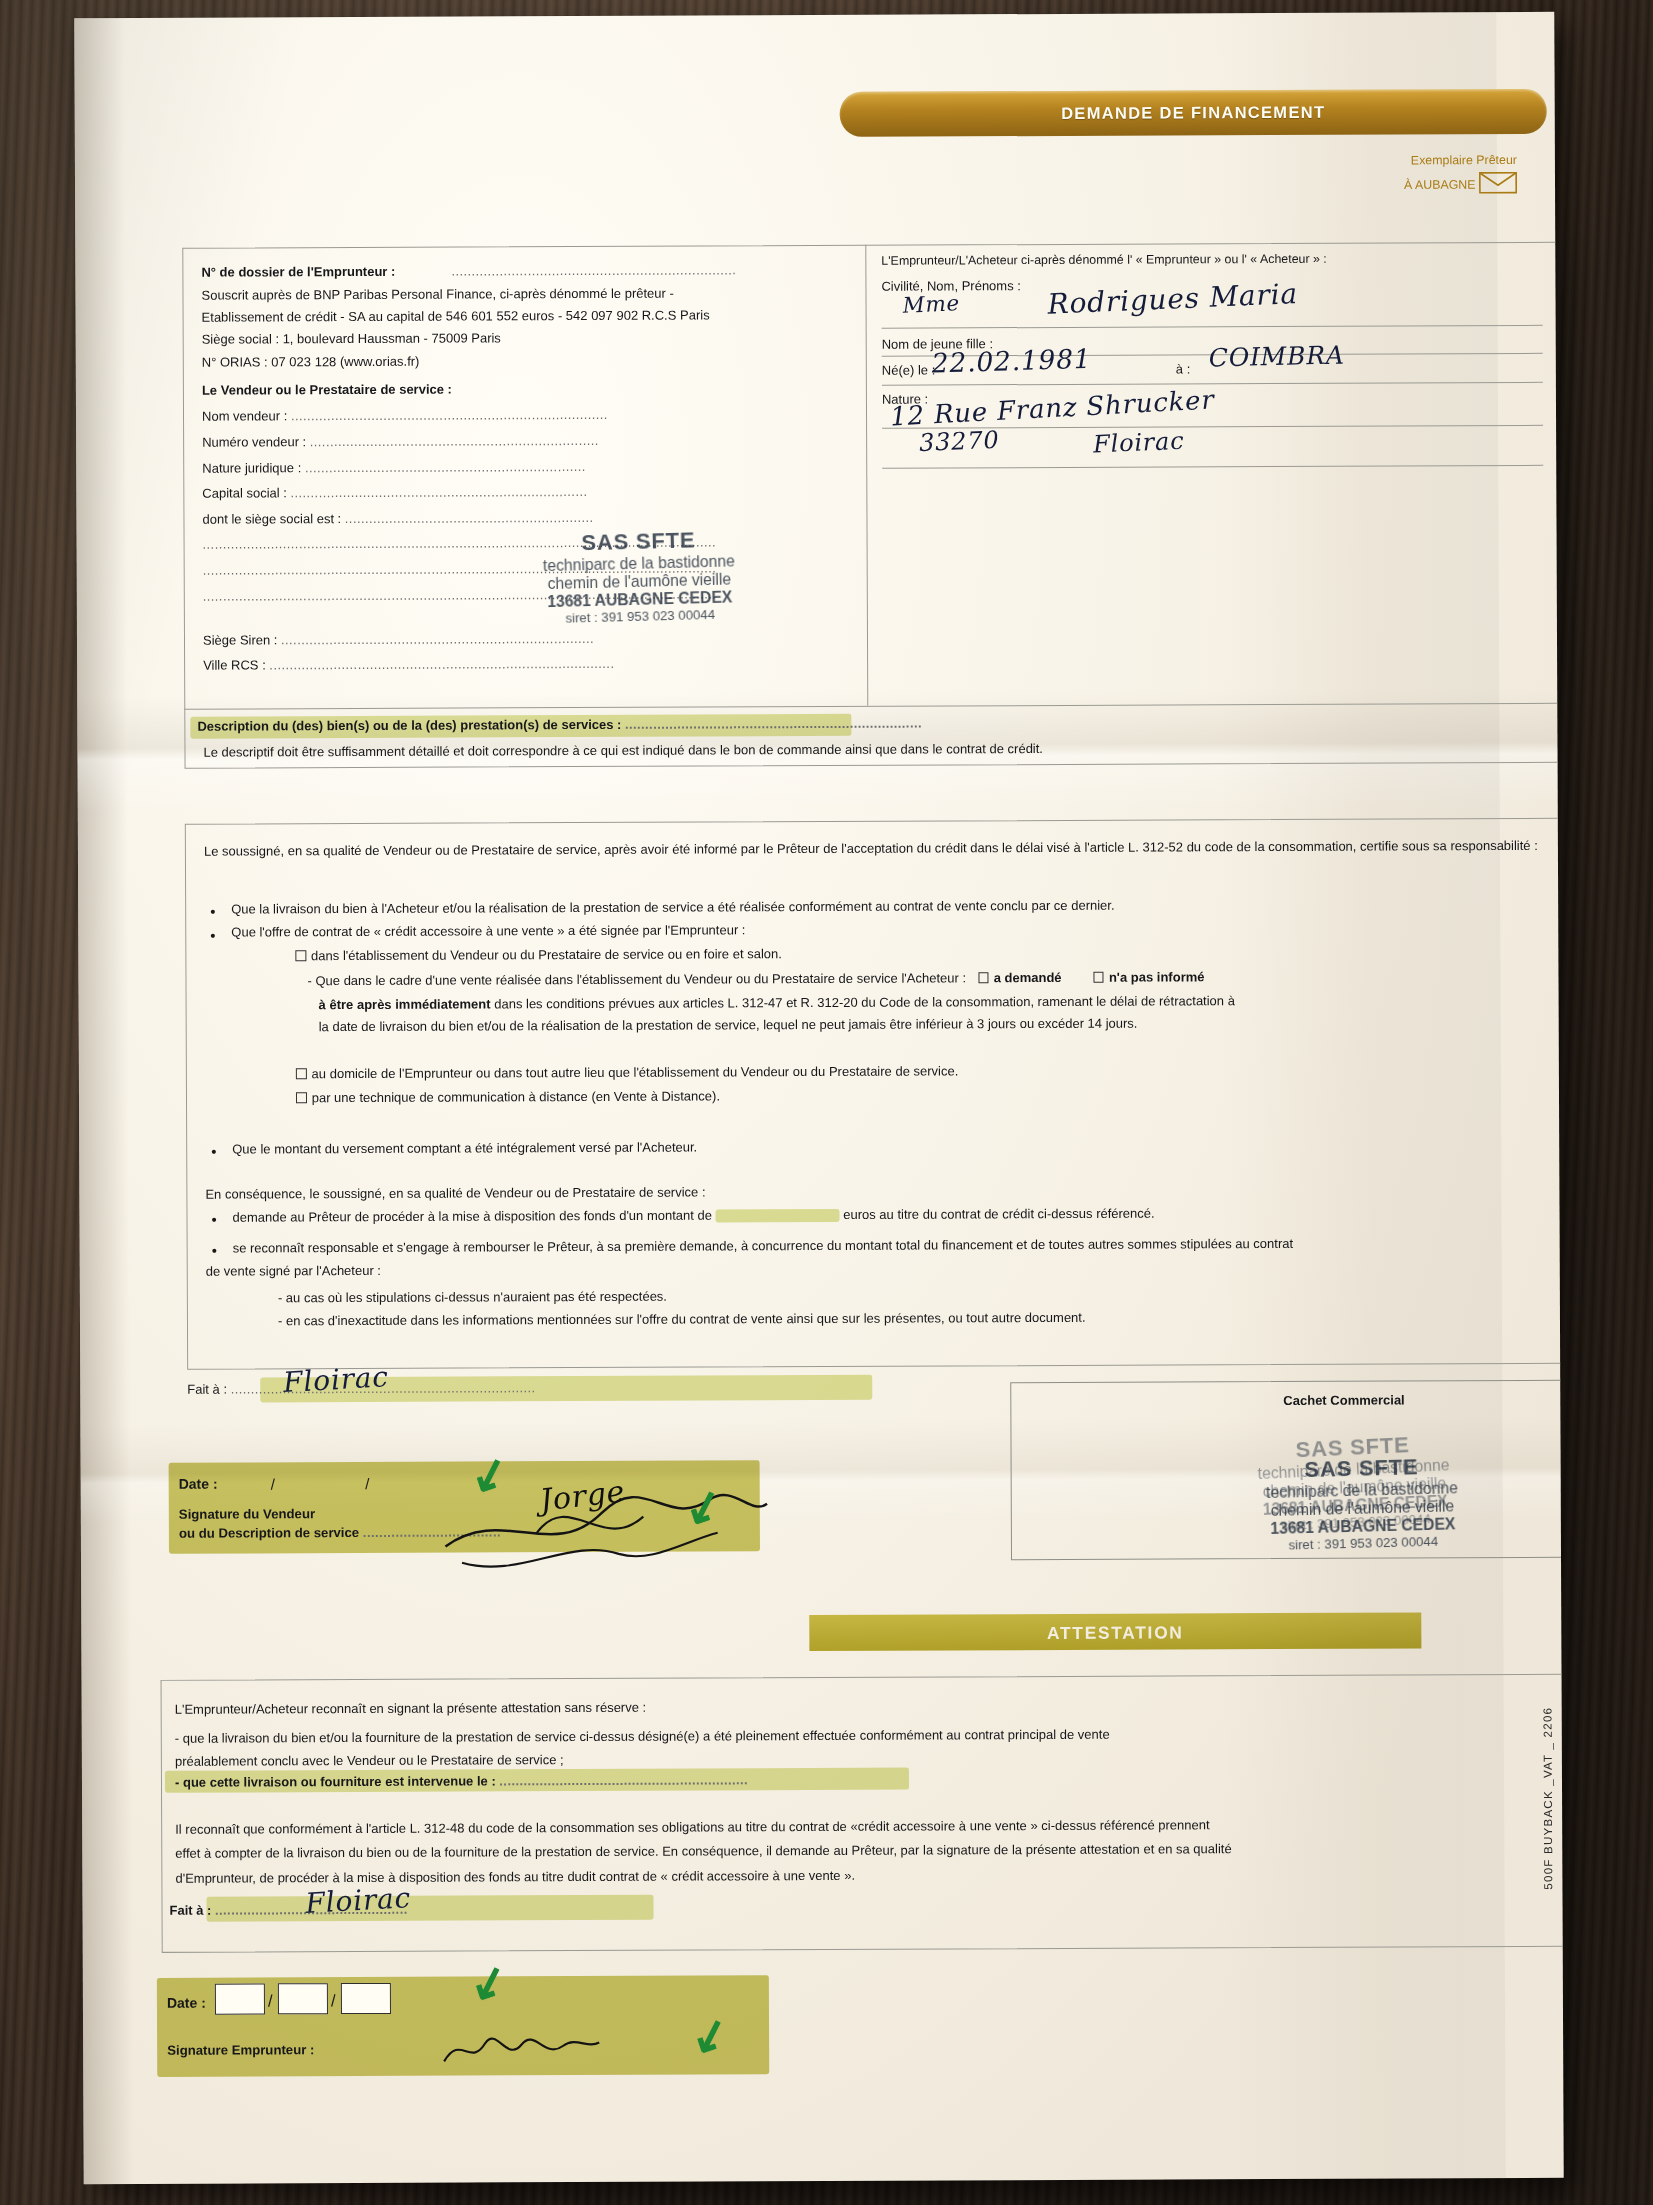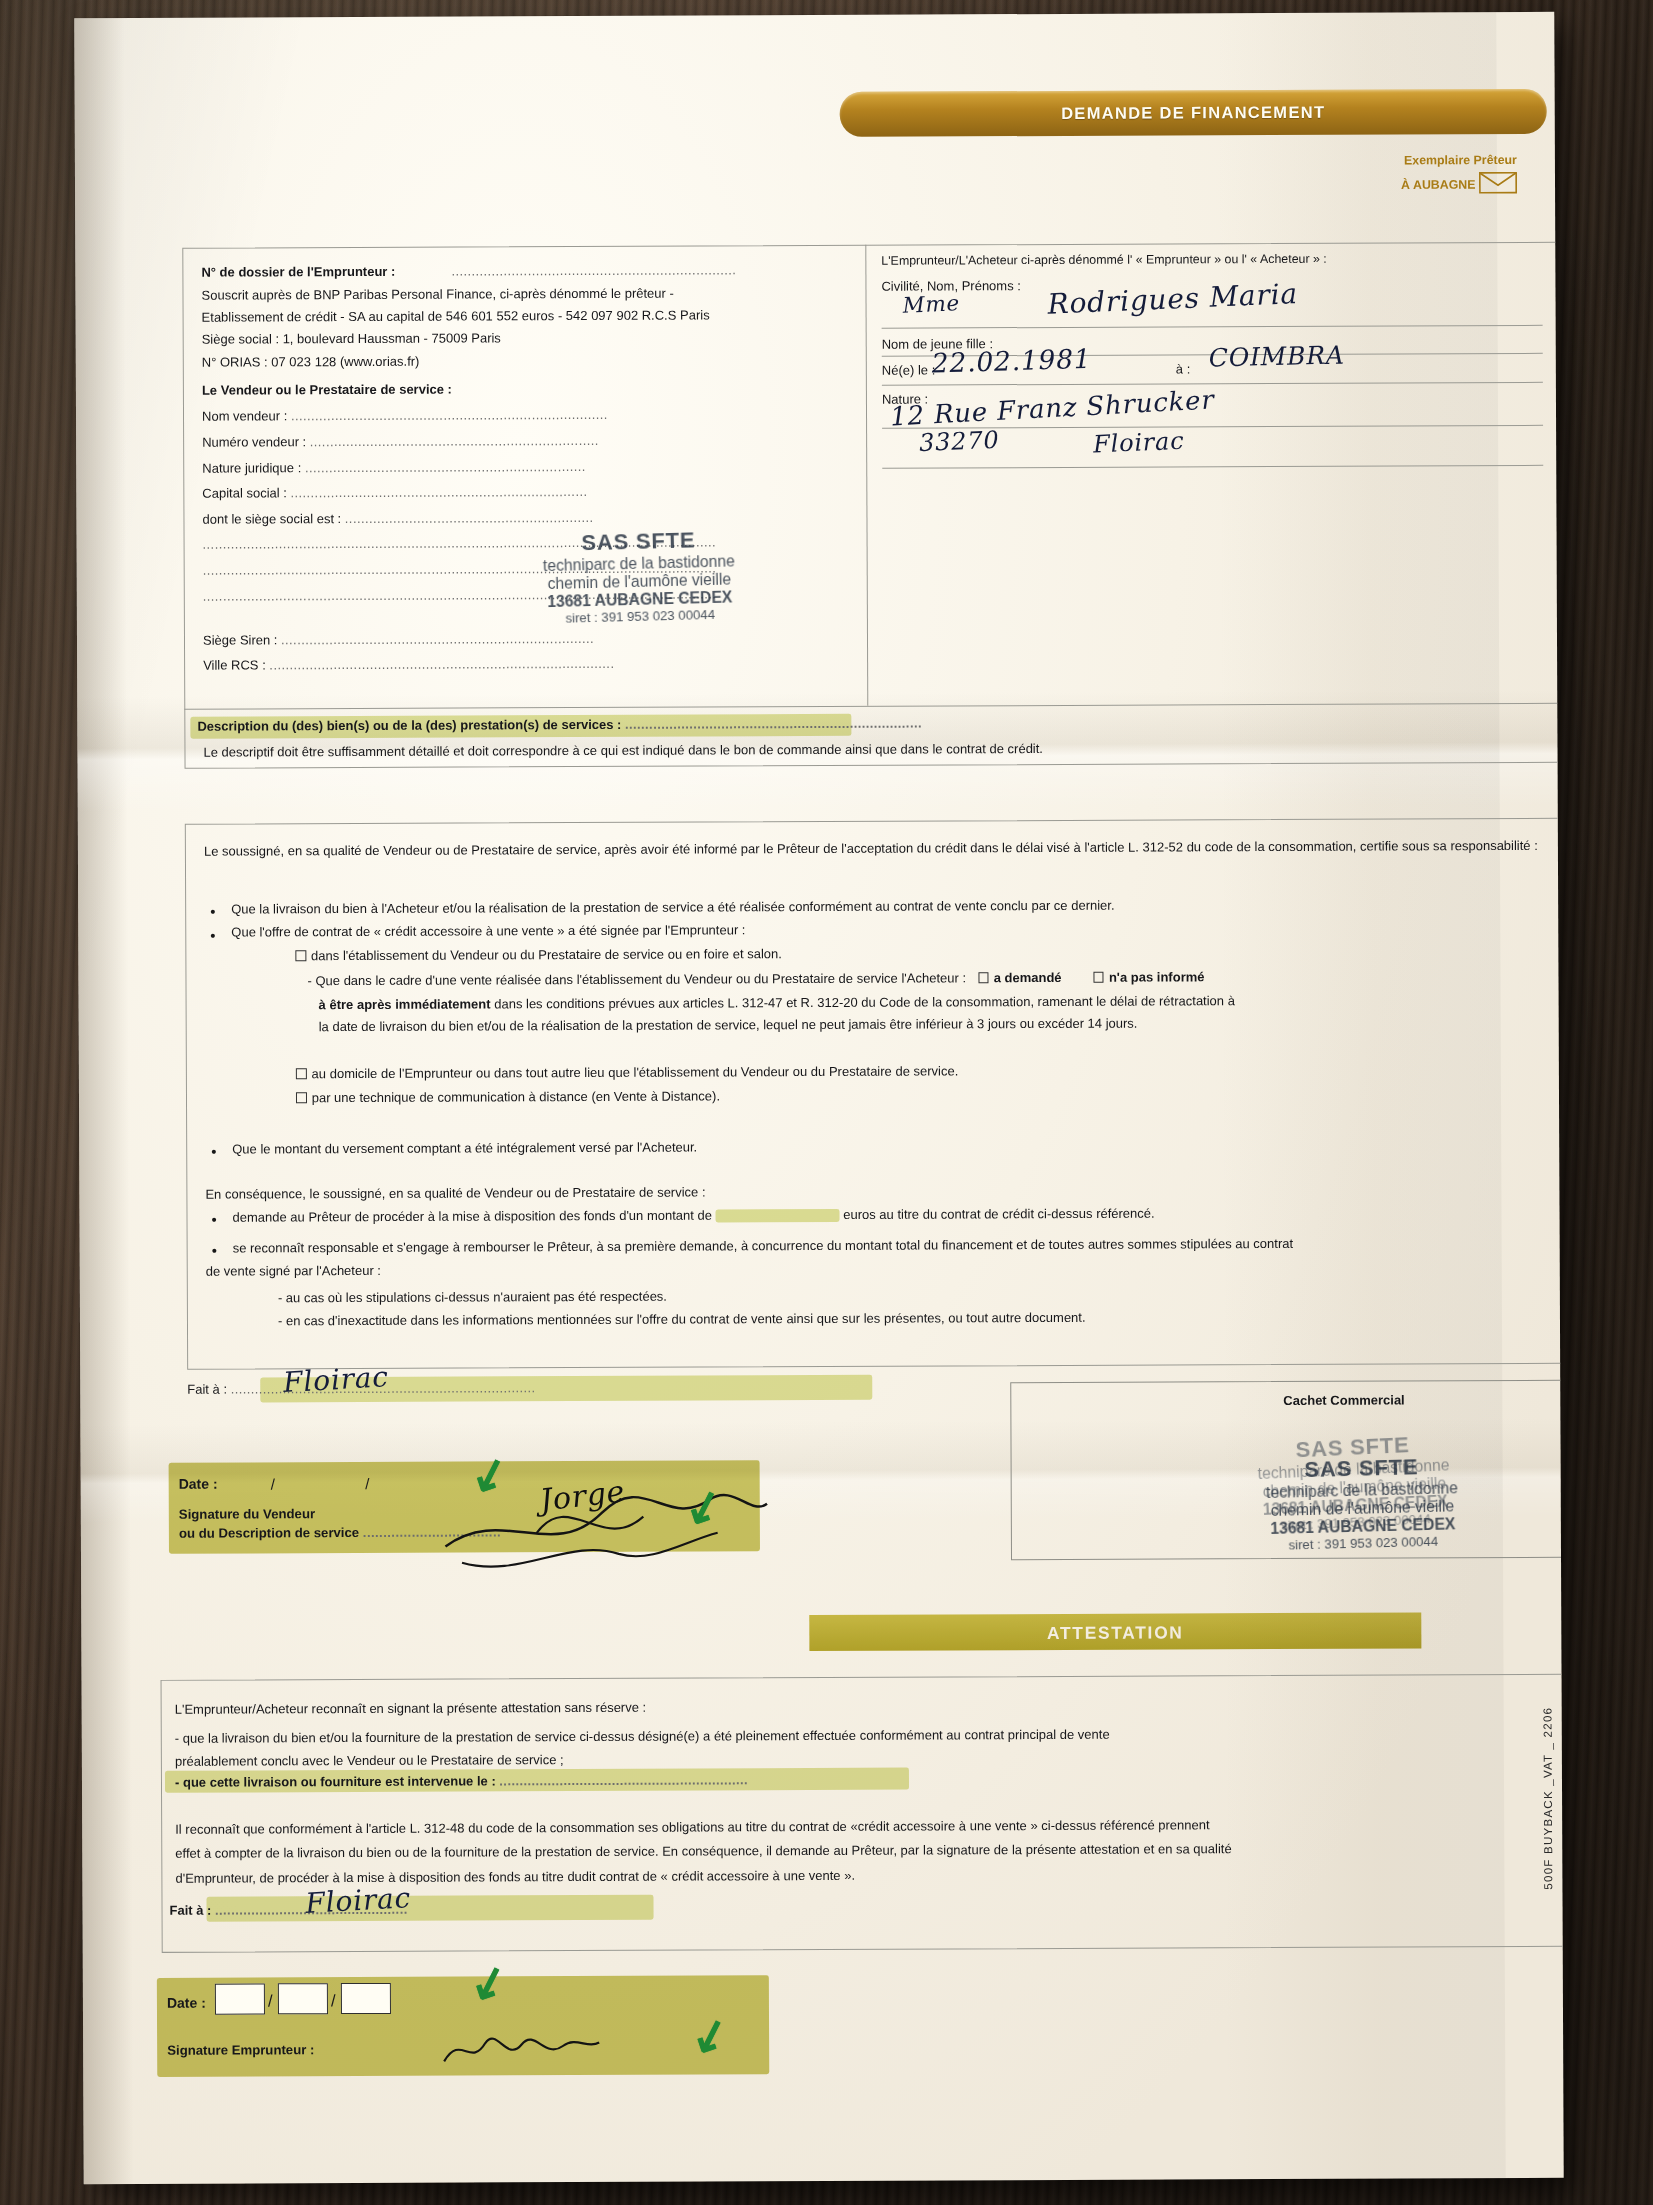--- a/index.html
+++ b/index.html
@@ -86,21 +86,21 @@
     color: #fffdf3;
     font-weight: bold;
     font-size: 16.5px;
     letter-spacing: 1.3px;
     text-shadow: 0 0.8px 0.8px rgba(0,0,0,0.35);
   }
   .exemplaire {
     position: absolute; right: 38px; top: 141px;
     text-align: right; font-size: 12.4px; color: #2a2a2a;
   }
-  .exemplaire .o { color: #a97c16; font-weight: bold; }
+  .exemplaire .o { color: #a97c16; font-weight: normal; }
   .env-icon { position: absolute; right: 31px; top: 165px; }
 
   
   .box {
     position: absolute;
     border: 0.8px solid #9a9a93;
     box-sizing: border-box;
   }
   .inner-rule { position: absolute; border-top: 0.8px solid #9a9a93; }
 

